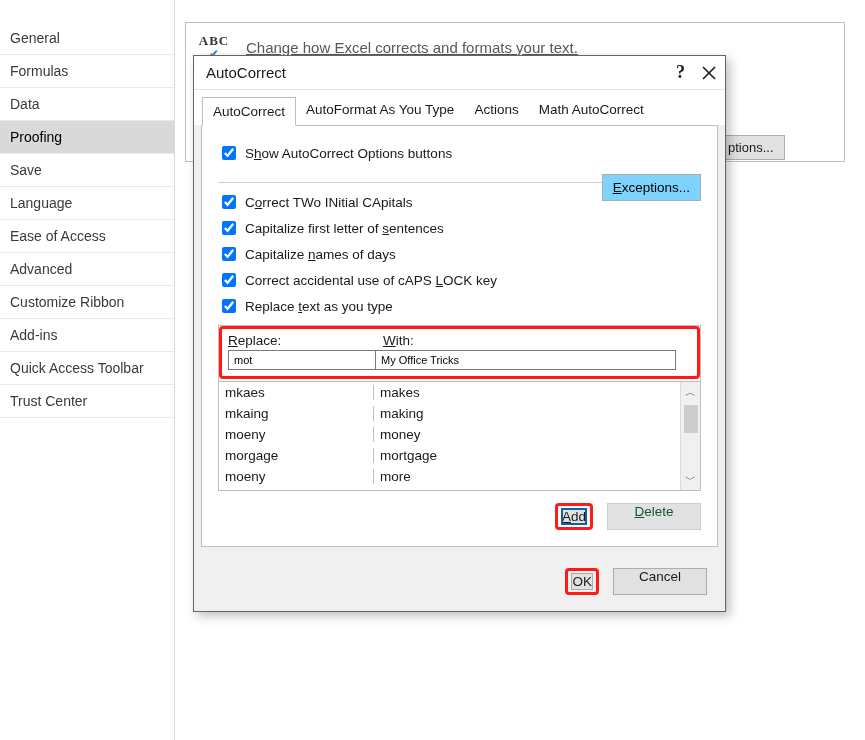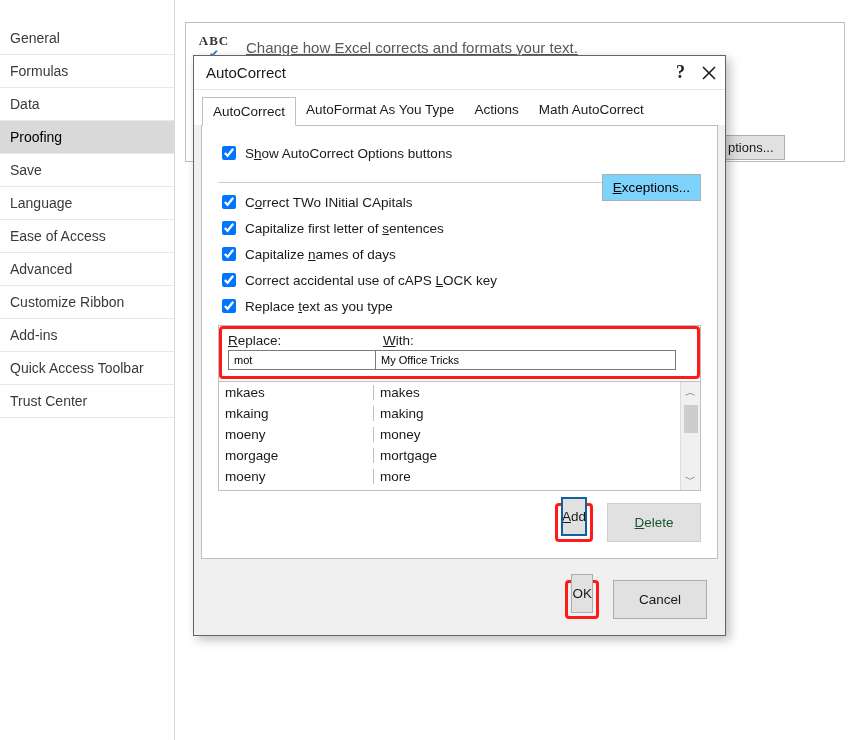--- a/index.html
+++ b/index.html
@@ -216,21 +216,21 @@
   }
   .scroll-track { flex: 1; display: flex; align-items: flex-start; justify-content: center; }
 
   .btnrow {
     display: flex;
     justify-content: flex-end;
     gap: 14px;
     padding: 12px 0 2px 0;
   }
   .btn {
-    padding: 11px 0;
+    padding: 0 0;
     width: 94px;
     text-align: center;
     border: 1px solid #adadad;
     background: #e1e1e1;
     font-size: 13.5px;
     cursor: pointer;
   }
   .btn.disabled {
     color: #14532d;
     border-color: #cfcfcf;

